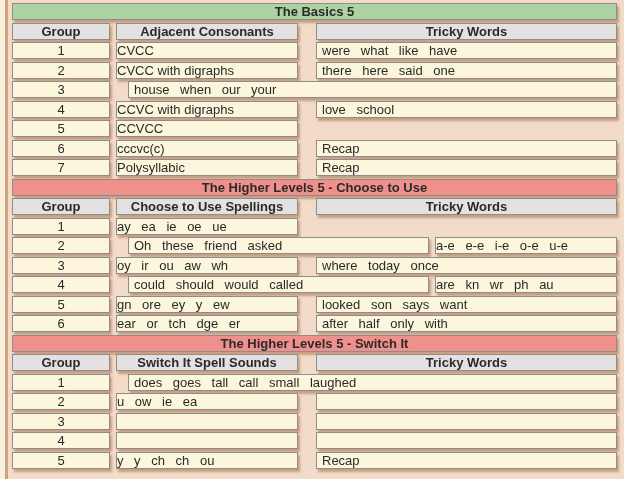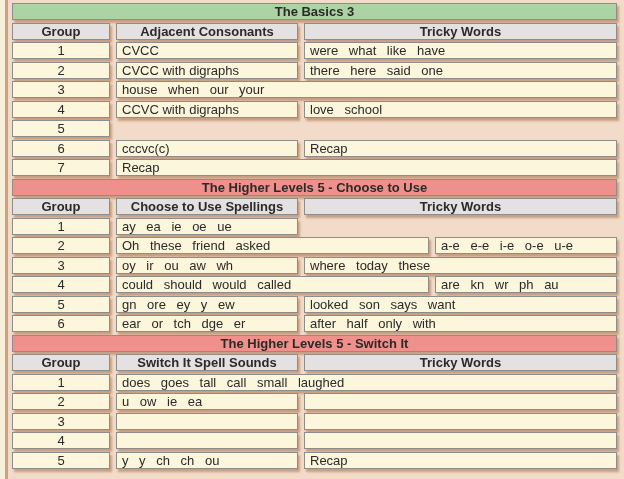--- a/index.html
+++ b/index.html
@@ -35,22 +35,22 @@
     border: 1px solid var(--cell_border);
     box-shadow: 2px 2.5px 2px rgba(158,100,62,0.5);
     height: 17px;
     display:flex; align-items:center;
     font-size: 13px;
     line-height: 15px;
     white-space: nowrap;
     overflow: hidden;
   }
   .c1 { width:98px; flex:none; justify-content:center; }
-  .c2 { width:182px; flex:none; padding-left:5px; }
-  .c3 { flex:1; padding-left:5px; }
+  .c2 { width:182px; flex:none; }
+  .c3 { flex:1; padding-left:5px;margin-left:12px; }
   .section-title {
     flex:1; justify-content:center;
     font-weight:bold;
   }
   .green { background: var(--green); }
   .pink  { background: var(--pink); }
   .col-h {
     background: var(--header_gray);
     font-weight:bold;
     justify-content:center;
@@ -59,21 +59,21 @@
   .spread { word-spacing: 7px; }
 </style>
 </head>
 <body>
 
 <div class="edge-strip"></div>
 
 <div class="content">
 
   <div class="row">
-    <div class="cell section-title green">The Basics 3</div>
+    <div class="cell section-title green">The Basics 5</div>
   </div>
   <div class="row">
     <div class="cell c1 col-h">Group</div>
     <div class="cell c2 col-h">Adjacent Consonants</div>
     <div class="cell c3 col-h">Tricky Words</div>
   </div>
   <div class="row">
     <div class="cell c1">1</div>
     <div class="cell c2">CVCC</div>
     <div class="cell c3 spread">were what like have</div>
@@ -87,28 +87,30 @@
     <div class="cell c1">3</div>
     <div class="cell c3 spread">house when our your</div>
   </div>
   <div class="row">
     <div class="cell c1">4</div>
     <div class="cell c2">CCVC with digraphs</div>
     <div class="cell c3 spread">love school</div>
   </div>
   <div class="row">
     <div class="cell c1">5</div>
+    <div class="cell c2">CCVCC</div>
   </div>
   <div class="row">
     <div class="cell c1">6</div>
     <div class="cell c2">cccvc(c)</div>
     <div class="cell c3 spread">Recap</div>
   </div>
   <div class="row">
     <div class="cell c1">7</div>
+    <div class="cell c2">Polysyllabic</div>
     <div class="cell c3 spread">Recap</div>
   </div>
 
   <div class="row">
     <div class="cell section-title pink">The Higher Levels 5 - Choose to Use</div>
   </div>
   <div class="row">
     <div class="cell c1 col-h">Group</div>
     <div class="cell c2 col-h">Choose to Use Spellings</div>
     <div class="cell c3 col-h">Tricky Words</div>
@@ -118,21 +120,21 @@
     <div class="cell c2 spread">ay ea ie oe ue</div>
   </div>
   <div class="row">
     <div class="cell c1">2</div>
     <div class="cell c3 spread">Oh these friend asked</div>
     <div class="cell c2 spread">a-e e-e i-e o-e u-e</div>
   </div>
   <div class="row">
     <div class="cell c1">3</div>
     <div class="cell c2 spread">oy ir ou aw wh</div>
-    <div class="cell c3 spread">where today these</div>
+    <div class="cell c3 spread">where today once</div>
   </div>
   <div class="row">
     <div class="cell c1">4</div>
     <div class="cell c3 spread">could should would called</div>
     <div class="cell c2 spread">are kn wr ph au</div>
   </div>
   <div class="row">
     <div class="cell c1">5</div>
     <div class="cell c2 spread">gn ore ey y ew</div>
     <div class="cell c3 spread">looked son says want</div>

